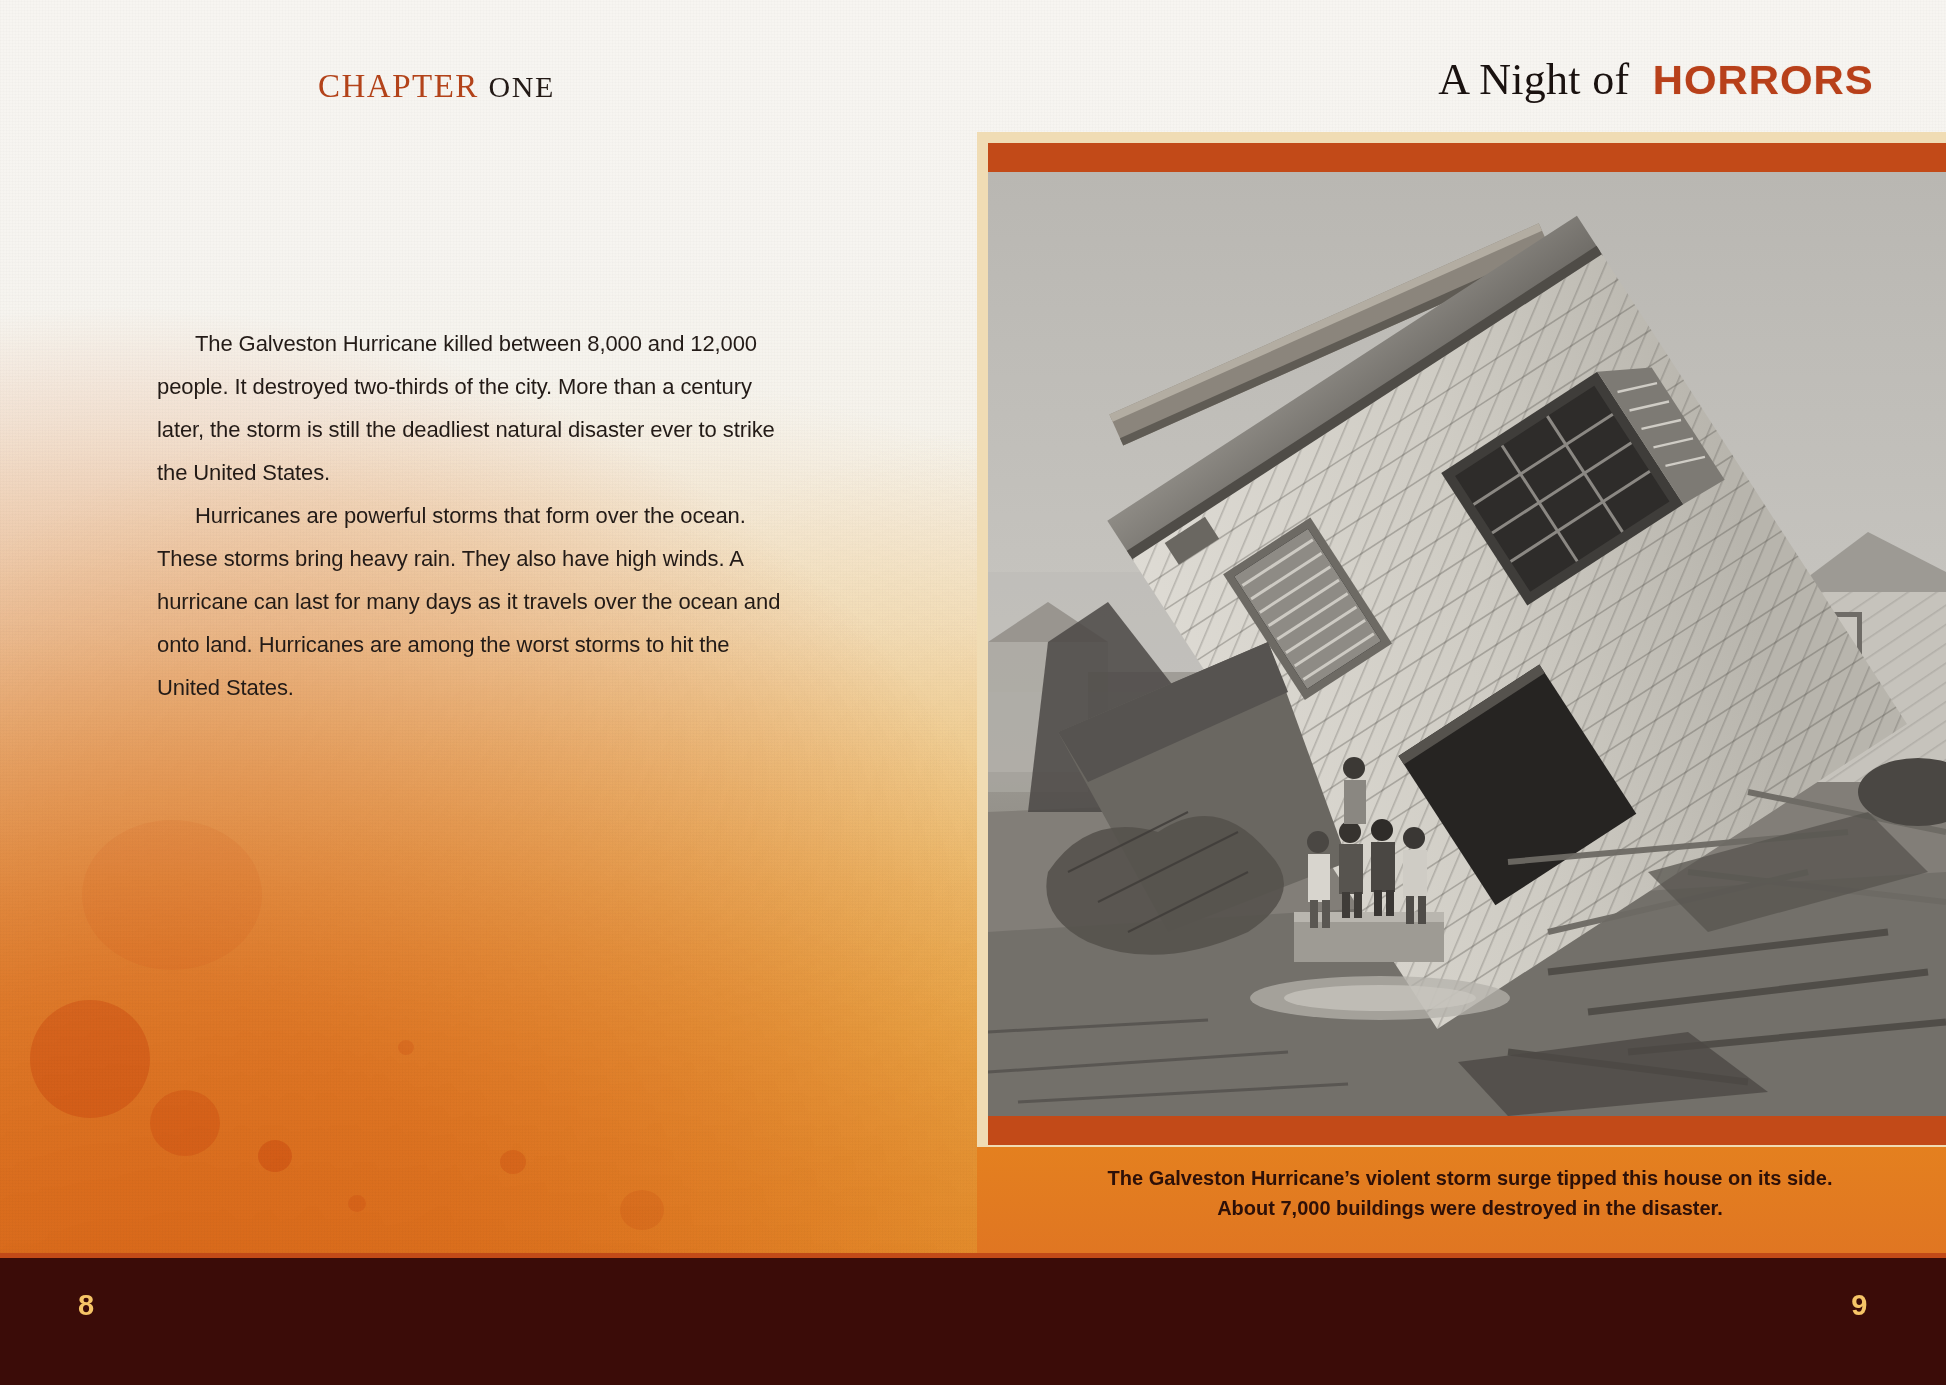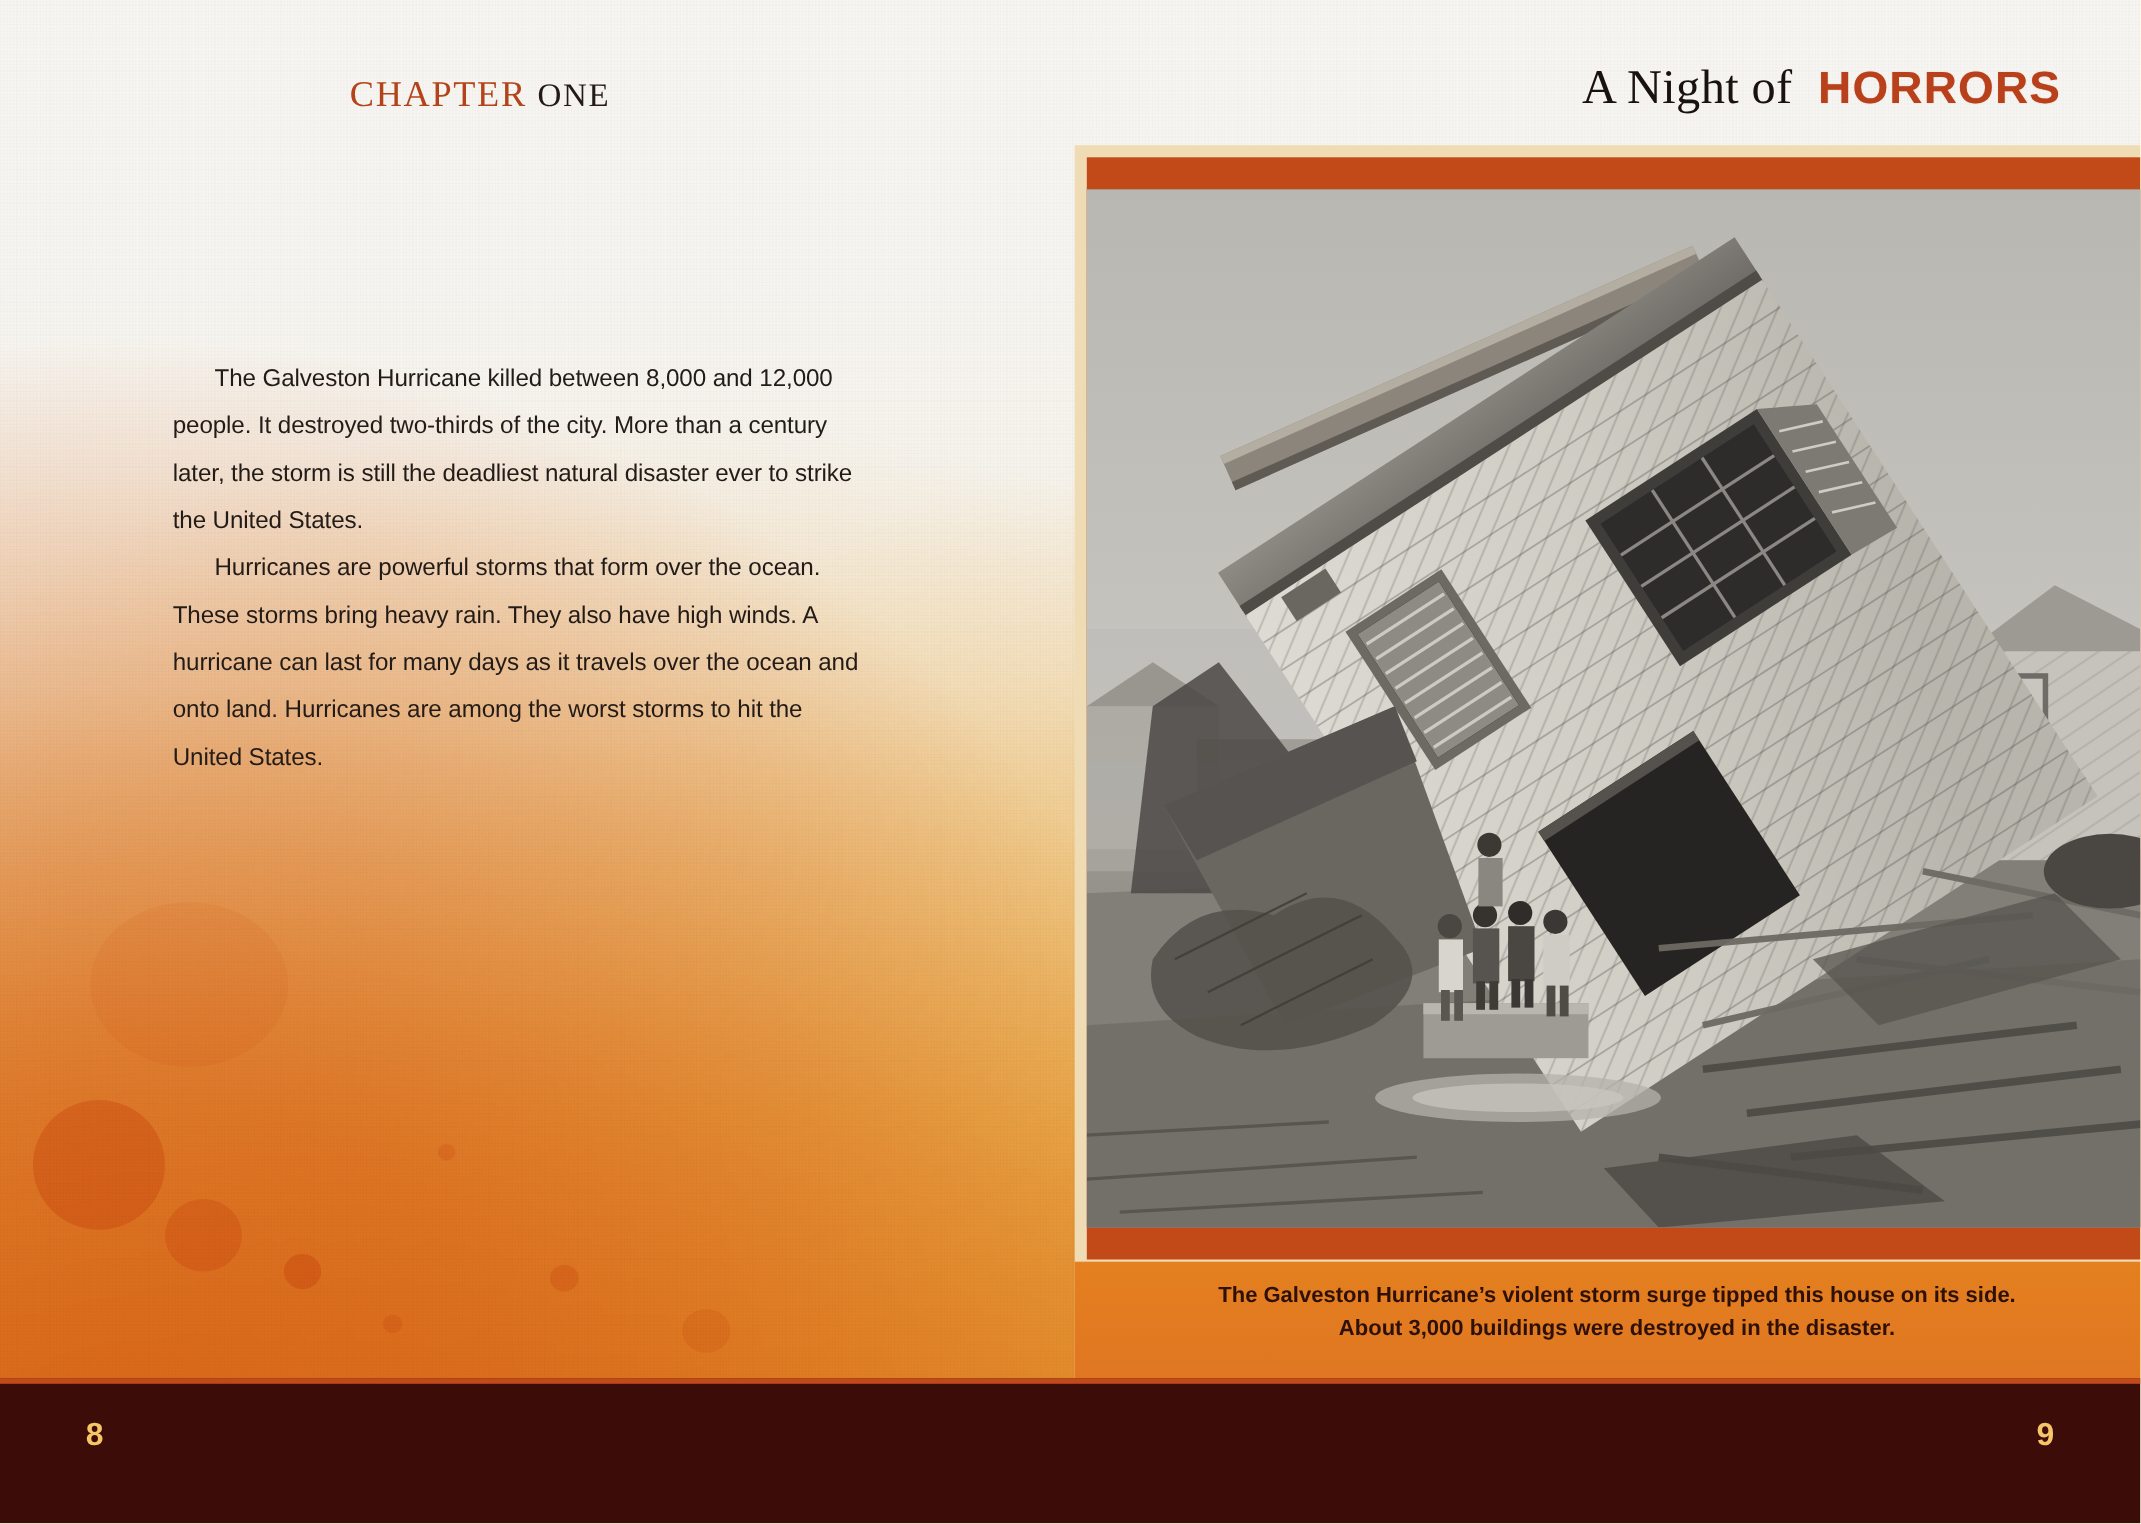--- a/index.html
+++ b/index.html
@@ -12,21 +12,21 @@
     height: 1385px;
     overflow: hidden;
     font-family: "Liberation Sans", sans-serif;
   }
 
   .spread {
     position: relative;
     width: 1946px;
     height: 1385px;
     overflow: hidden;
-    background: #fef9c3;
+    background: #fde047;
   }
 
   
   .paper {
     position: absolute;
     inset: 0;
     background:
       repeating-linear-gradient(0deg, rgba(0,0,0,0.012) 0px, rgba(0,0,0,0.012) 1px, rgba(255,255,255,0.02) 1px, rgba(255,255,255,0.02) 3px),
       repeating-linear-gradient(90deg, rgba(0,0,0,0.012) 0px, rgba(0,0,0,0.012) 1px, rgba(255,255,255,0.02) 1px, rgba(255,255,255,0.02) 3px),
       linear-gradient(#f7f5f1, #f3f1ec);
@@ -447,21 +447,21 @@
           <line x1="30" y1="930" x2="360" y2="912"></line>
           <line x1="0" y1="860" x2="220" y2="848"></line>
         </g>
 
         <rect x="0" y="0" width="958" height="944" fill="none"></rect>
       </g>
     </svg>
   </div>
 
   <div class="caption-bar"></div>
-  <div class="caption-text">The Galveston Hurricane’s violent storm surge tipped this house on its side. About 3,000 buildings were destroyed in the disaster.</div>
+  <div class="caption-text">The Galveston Hurricane’s violent storm surge tipped this house on its side. About 7,000 buildings were destroyed in the disaster.</div>
 
   <div class="footer-bar">
     <div class="rule"></div>
     <div class="folio left">8</div>
     <div class="folio right">9</div>
   </div>
 
 </div>
 
 </body></html>

